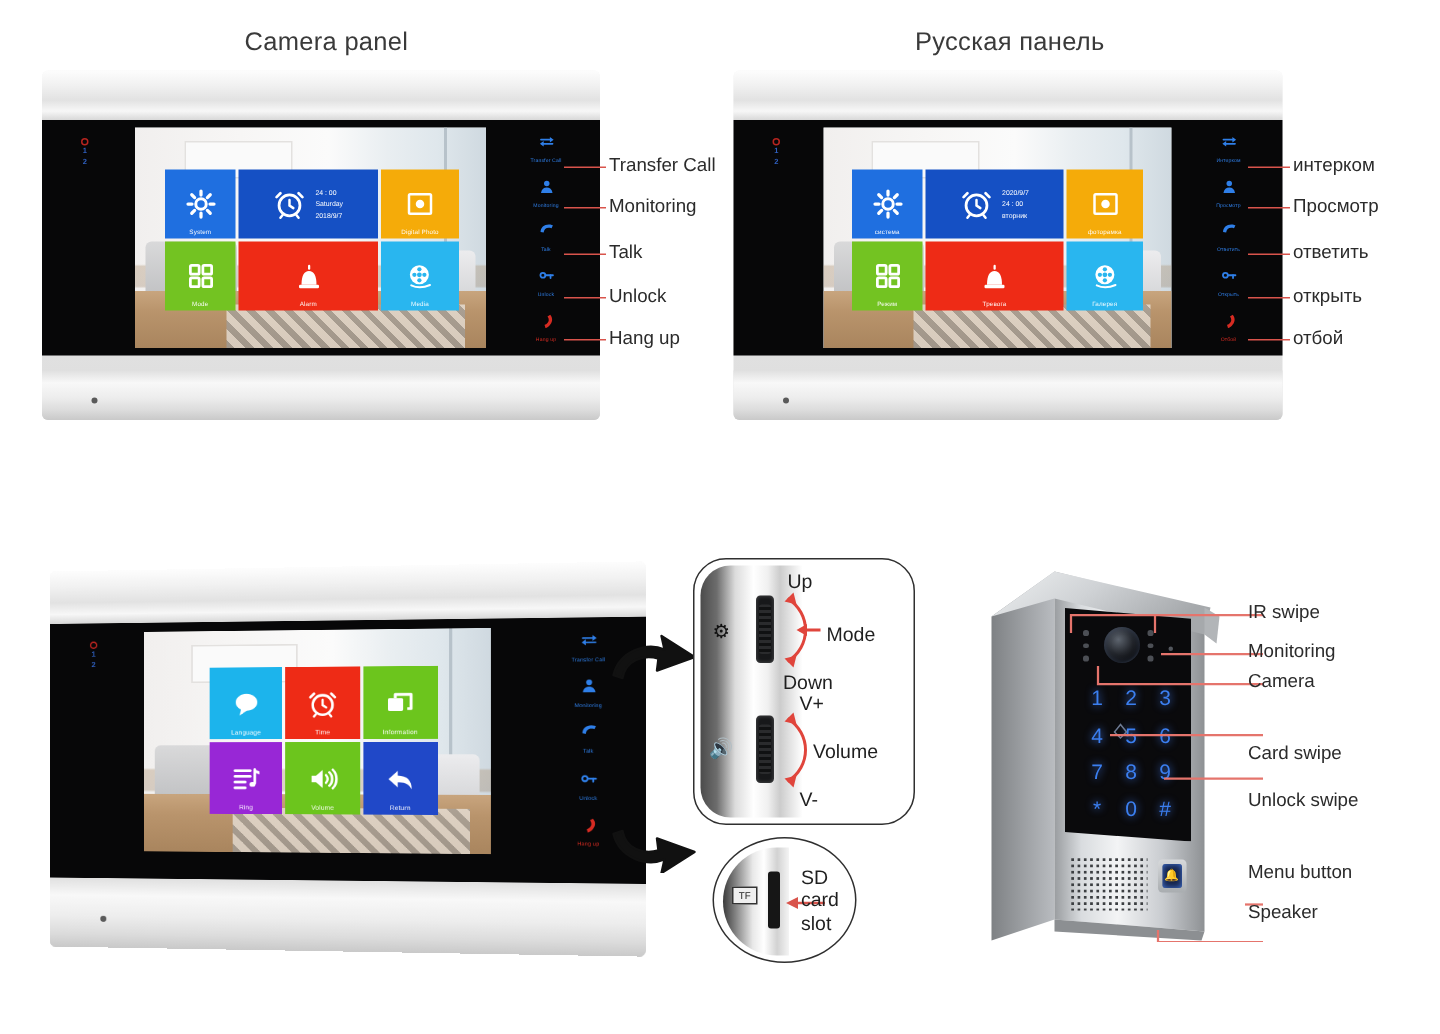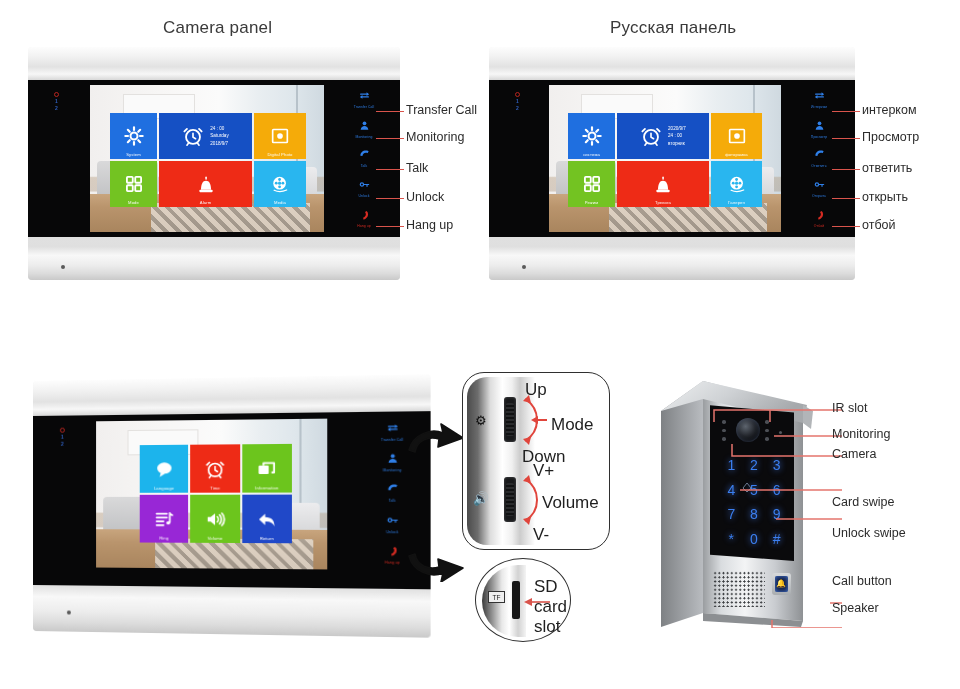--- a/index.html
+++ b/index.html
@@ -127,21 +127,21 @@
   }
   .rocker {
     position:absolute; background:#17181a; border-radius:3px;
     box-shadow:inset 0 0 3px rgba(255,255,255,.25);
   }
   .rocker::after{
     content:""; position:absolute; left:18%; right:18%; top:14%; bottom:14%;
     background:repeating-linear-gradient(180deg,#2a2b2d 0 2px,#101112 2px 4px);
     border-radius:2px;
   }
-  .dt-label { position:absolute; font-size:17px; color:#1f1f1f; white-space:nowrap; }
+  .dt-label { position:absolute; font-size:13px; color:#1f1f1f; white-space:nowrap; }
 
   
   .arc { position:absolute; }
 
   
   .bigarrow { position:absolute; }
 
   
   .station { position:absolute; }
   .st-front {
@@ -793,22 +793,22 @@
 
       <path d="M86 131 L152 131"></path>
 
       <path d="M140 215 L152 215"></path>
 
       <path d="M82 232 L82 240 L152 240"></path>
     </g>
   </svg>
 
   <div>
-    <div class="callout-label" style="left:832px;top:401px;">IR slot</div>
+    <div class="callout-label" style="left:832px;top:401px;">IR swipe</div>
     <div class="callout-label" style="left:832px;top:427px;">Monitoring</div>
     <div class="callout-label" style="left:832px;top:447px;">Camera</div>
     <div class="callout-label" style="left:832px;top:495px;">Card swipe</div>
     <div class="callout-label" style="left:832px;top:526px;">Unlock swipe</div>
-    <div class="callout-label" style="left:832px;top:574px;">Call button</div>
+    <div class="callout-label" style="left:832px;top:574px;">Menu button</div>
     <div class="callout-label" style="left:832px;top:601px;">Speaker</div>
   </div>
 
 </div>
 
 </body></html>

